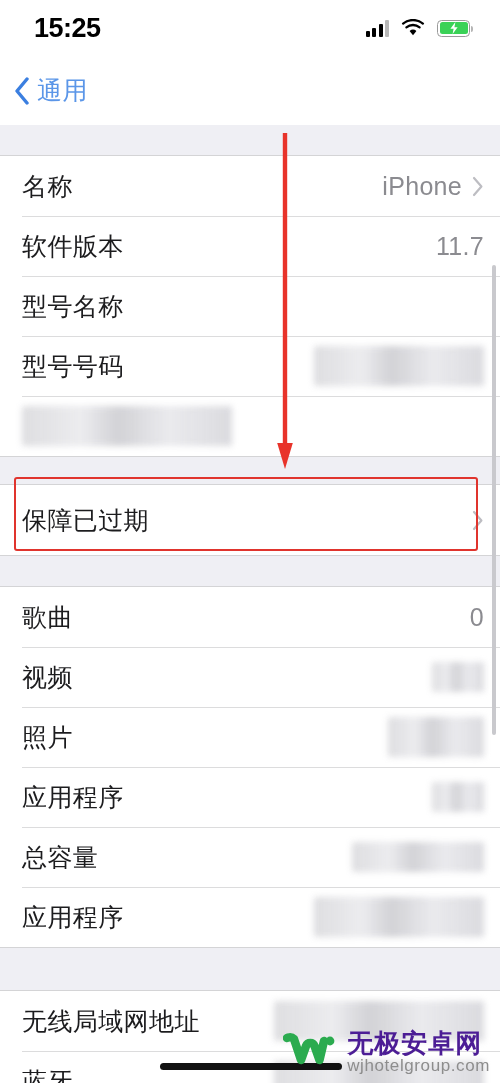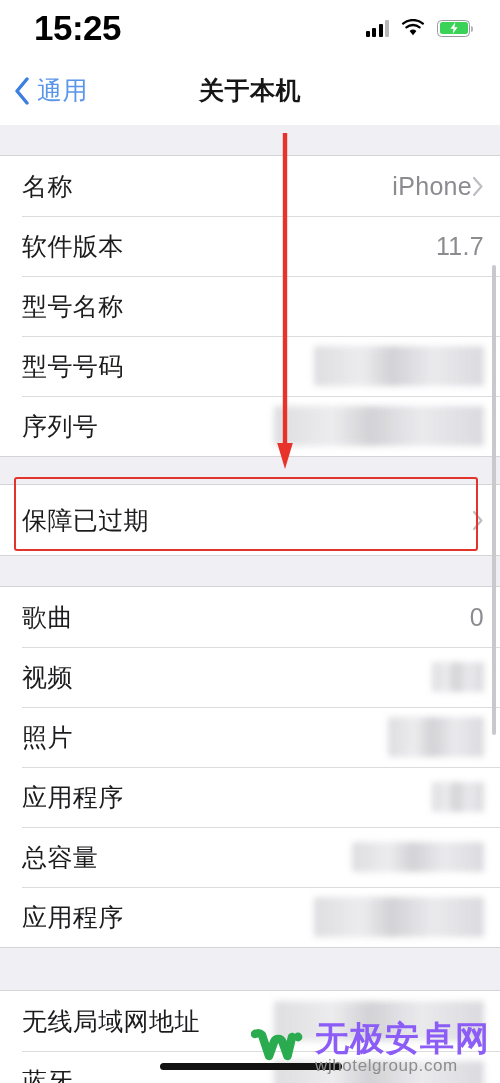--- a/index.html
+++ b/index.html
@@ -26,21 +26,21 @@
     top: 0; left: 0;
     width: 500px;
     height: 56px;
     background: #ffffff;
     display: flex;
     align-items: center;
     justify-content: space-between;
     padding: 0 30px 0 34px;
   }
   .status-time {
-    font-size: 35px;
+    font-size: 27px;
     font-weight: bold;
     color: #000000;
     letter-spacing: -0.5px;
   }
   .status-right {
     display: flex;
     align-items: center;
     gap: 12px;
   }
   .signal-bars {
@@ -168,20 +168,21 @@
   }
   .row-label {
     font-size: 25px;
     color: #1c1c1e;
     letter-spacing: 0.4px;
     white-space: nowrap;
   }
   .row-right {
     display: flex;
     align-items: center;
+    gap: 10px;
   }
   .row-value {
     font-size: 25px;
     color: #8b8b90;
     letter-spacing: 0.3px;
     white-space: nowrap;
   }
   .chevron { width: 12px; height: 21px; flex: none; }
 
   
@@ -249,23 +250,23 @@
     bottom: 8px;
     display: flex;
     align-items: center;
     gap: 10px;
     z-index: 20;
     pointer-events: none;
   }
   .wm-logo { width: 54px; height: 40px; flex: none; }
   .wm-text { display: flex; flex-direction: column; line-height: 1.05; }
   .wm-title {
-    font-size: 34px;
+    font-size: 26px;
     font-weight: bold;
-    color: #8b5cf6;
+    color: #4c1d95;
     letter-spacing: 1px;
   }
   .wm-url {
     font-size: 17px;
     color: #8d8d8d;
     letter-spacing: 0.6px;
   }
 
   
   .home-indicator {
@@ -311,21 +312,20 @@
     </div>
   </div>
 
   <div class="nav-bar">
     <div class="back-button">
       <svg class="back-chevron" viewBox="0 0 16 28">
         <path d="M13 2 L3 14 L13 26" stroke="#3b7fe0" stroke-width="3.4" fill="none" stroke-linecap="round" stroke-linejoin="round"></path>
       </svg>
       <span class="back-label">通用</span>
     </div>
-    <div class="nav-title">关于本机</div>
   </div>
 
   <div class="content">
 
     <div class="gap" style="height:30px"></div>
 
     <div class="group">
 
       <div class="row">
         <span class="row-label">名称</span>
@@ -349,21 +349,20 @@
       </div>
 
       <div class="row">
         <span class="row-label">型号号码</span>
         <span class="row-right">
           <span class="redacted w-xl tall"></span>
         </span>
       </div>
 
       <div class="row">
-        <span class="row-label">序列号</span>
         <span class="row-right">
           <span class="redacted w-xxl tall"></span>
         </span>
       </div>
 
     </div>
 
     <div class="gap" style="height:27px"></div>
 
     <div class="group">

